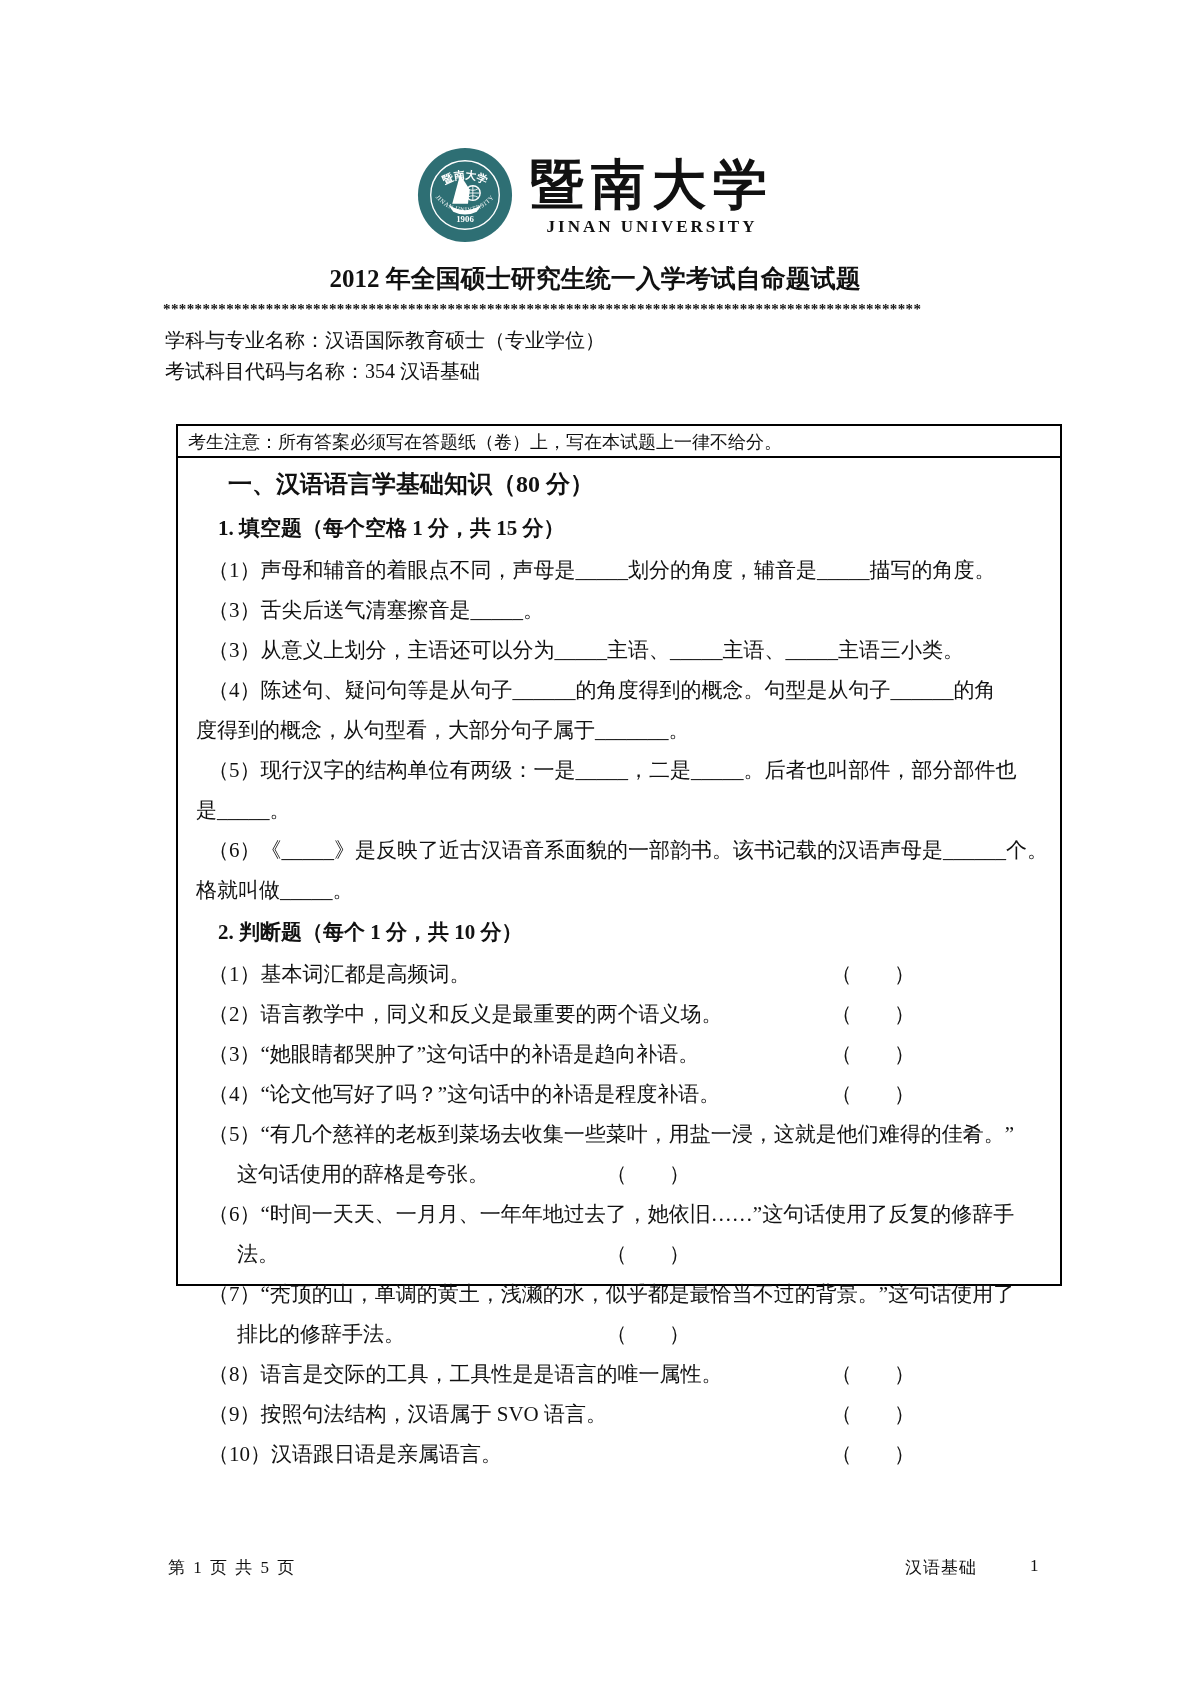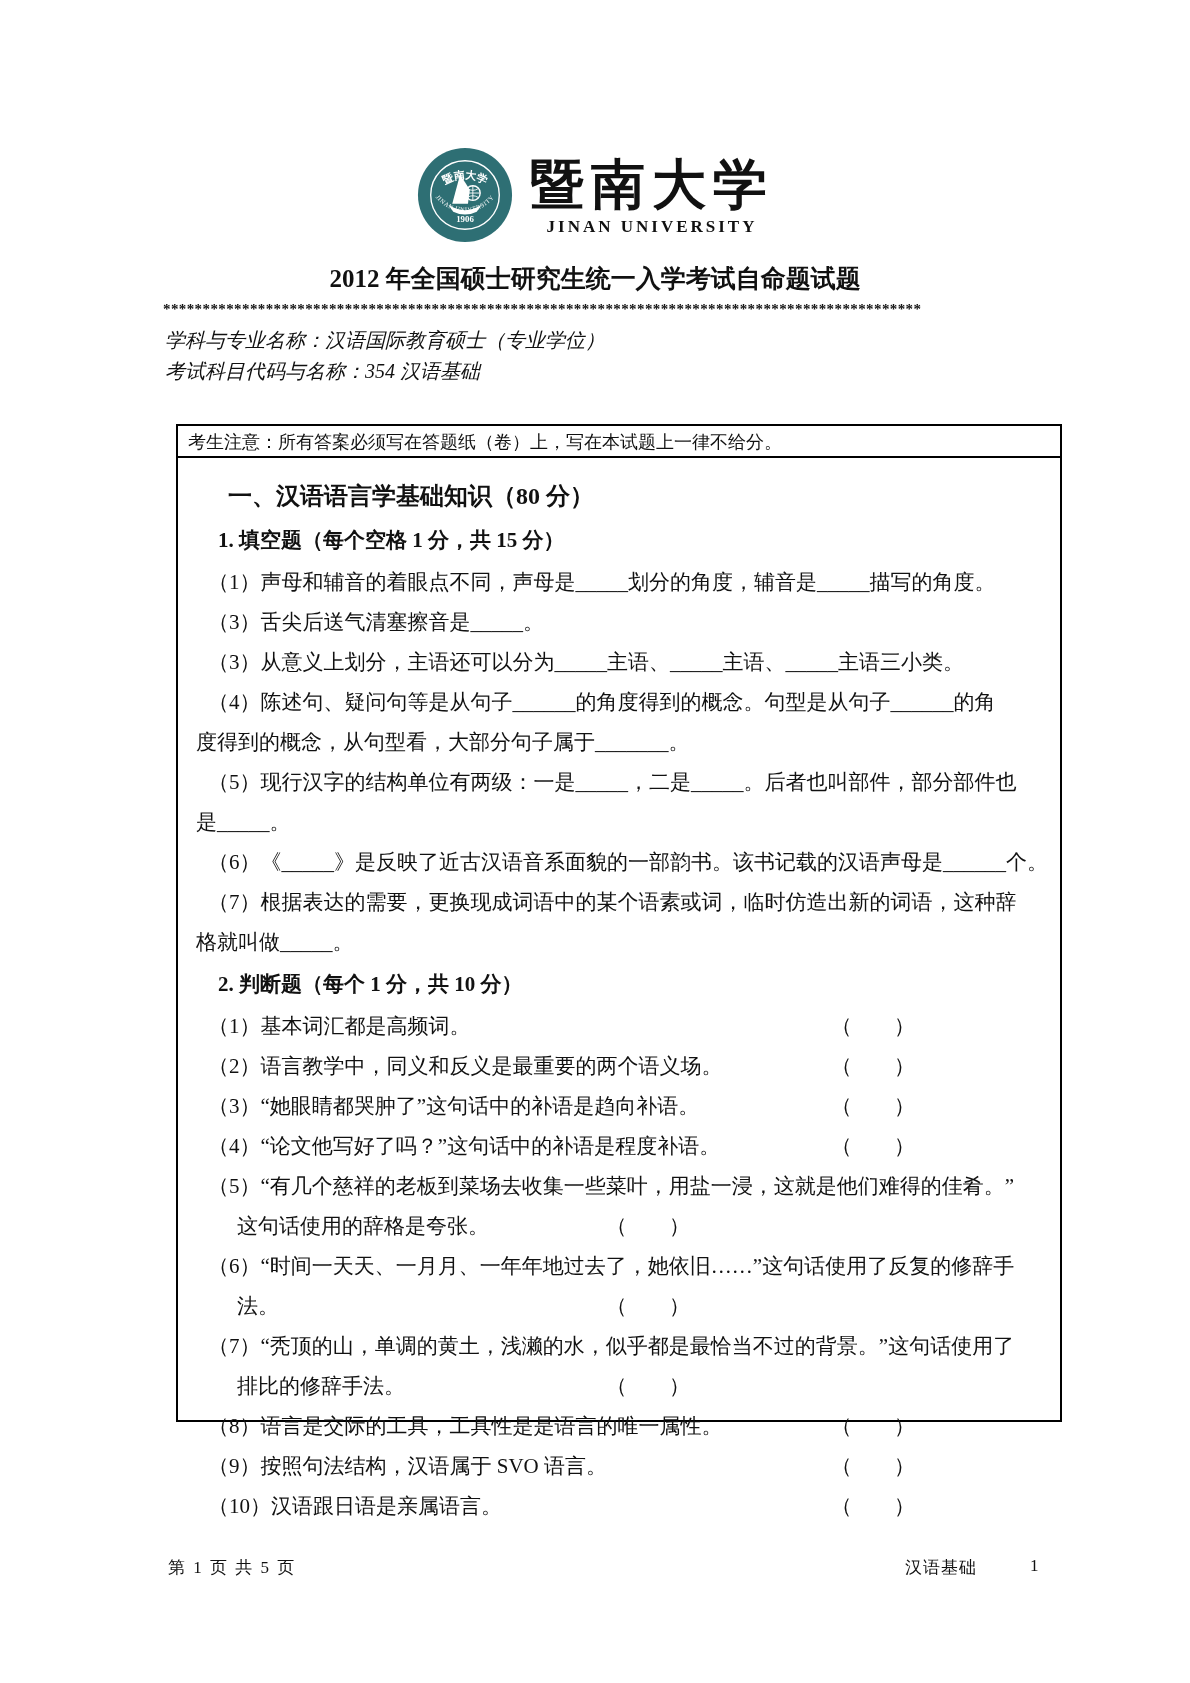--- a/index.html
+++ b/index.html
@@ -30,35 +30,35 @@
 
   .doc-title {
     position: absolute; top: 262px; left: 0; width: 100%;
     text-align: center; font-size: 25px; font-weight: 700; white-space: nowrap;
   }
   .stars {
     position: absolute; top: 301px; left: 163px; width: 880px;
     font-size: 15px; font-weight: 700; letter-spacing: 0.4px;
     white-space: nowrap; overflow: hidden;
   }
-  .meta-line { position: absolute; left: 165px; font-size: 20px; white-space: nowrap; font-style: italic; }
+  .meta-line { position: absolute; left: 165px; font-size: 20px; white-space: nowrap; }
   .meta-major { top: 327px; }
   .meta-subject { top: 358px; }
 
   
   .main-box {
     position: absolute; left: 176px; top: 424px;
-    width: 886px; height: 998px;
+    width: 886px; height: 862px;
     border: 2px solid #000000; background: #ffffff;
   }
   .notice-row {
     height: 32px; border-bottom: 2px solid #000000;
     padding: 4px 8px 0 10px; font-size: 18px; white-space: nowrap;
   }
-  .box-content { padding: 16px 18px 0 8px; }
+  .box-content { padding: 4px 18px 0 8px; }
 
   .sec-heading {
     font-size: 24px; font-weight: 700; line-height: 44px;
     padding-left: 42px; white-space: nowrap;
   }
   .sub-heading {
     font-size: 21px; font-weight: 700; line-height: 44px;
     padding-left: 32px; white-space: nowrap;
   }
 
@@ -120,21 +120,20 @@
       <div class="sub-heading">1. 填空题（每个空格 1 分，共 15 分）</div>
       <div>
           <div class="qline para"><span>（1）声母和辅音的着眼点不同，声母是_____划分的角度，辅音是_____描写的角度。</span></div>
           <div class="qline para"><span>（3）舌尖后送气清塞擦音是_____。</span></div>
           <div class="qline para"><span>（3）从意义上划分，主语还可以分为_____主语、_____主语、_____主语三小类。</span></div>
           <div class="qline para"><span>（4）陈述句、疑问句等是从句子______的角度得到的概念。句型是从句子______的角</span></div>
           <div class="qline flush"><span>度得到的概念，从句型看，大部分句子属于_______。</span></div>
           <div class="qline para"><span>（5）现行汉字的结构单位有两级：一是_____，二是_____。后者也叫部件，部分部件也</span></div>
           <div class="qline flush"><span>是_____。</span></div>
           <div class="qline para"><span>（6）《_____》是反映了近古汉语音系面貌的一部韵书。该书记载的汉语声母是______个。</span></div>
-          <div class="qline para"><span>（7）根据表达的需要，更换现成词语中的某个语素或词，临时仿造出新的词语，这种辞</span></div>
           <div class="qline flush"><span>格就叫做_____。</span></div>
         </div>
       <div class="sub-heading">2. 判断题（每个 1 分，共 10 分）</div>
       <div>
           <div class="qline para"><span>（1）基本词汇都是高频词。</span><span class="parens far">（　　）</span></div>
           <div class="qline para"><span>（2）语言教学中，同义和反义是最重要的两个语义场。</span><span class="parens far">（　　）</span></div>
           <div class="qline para"><span>（3）“她眼睛都哭肿了”这句话中的补语是趋向补语。</span><span class="parens far">（　　）</span></div>
           <div class="qline para"><span>（4）“论文他写好了吗？”这句话中的补语是程度补语。</span><span class="parens far">（　　）</span></div>
           <div class="qline para"><span>（5）“有几个慈祥的老板到菜场去收集一些菜叶，用盐一浸，这就是他们难得的佳肴。”</span></div>
           <div class="qline hang"><span>这句话使用的辞格是夸张。</span><span class="parens mid">（　　）</span></div>

